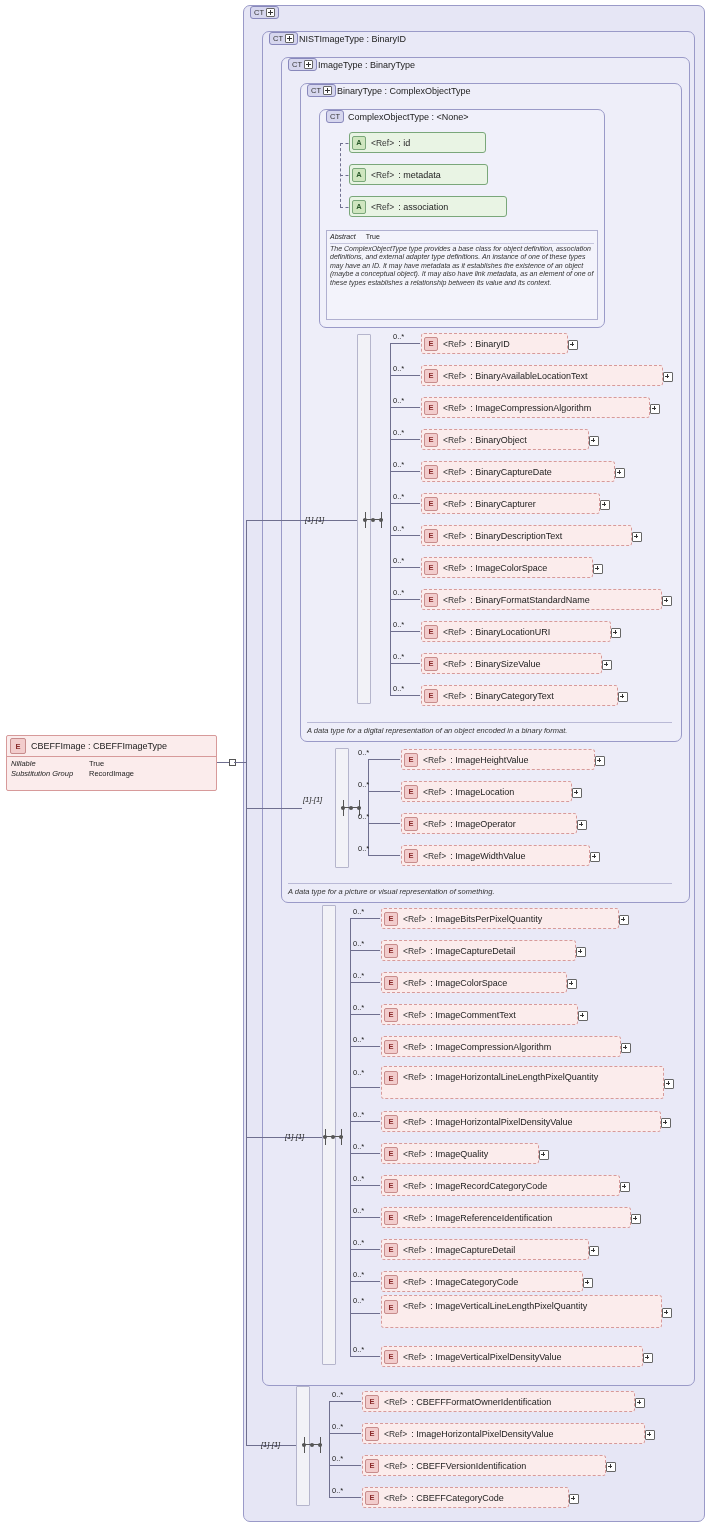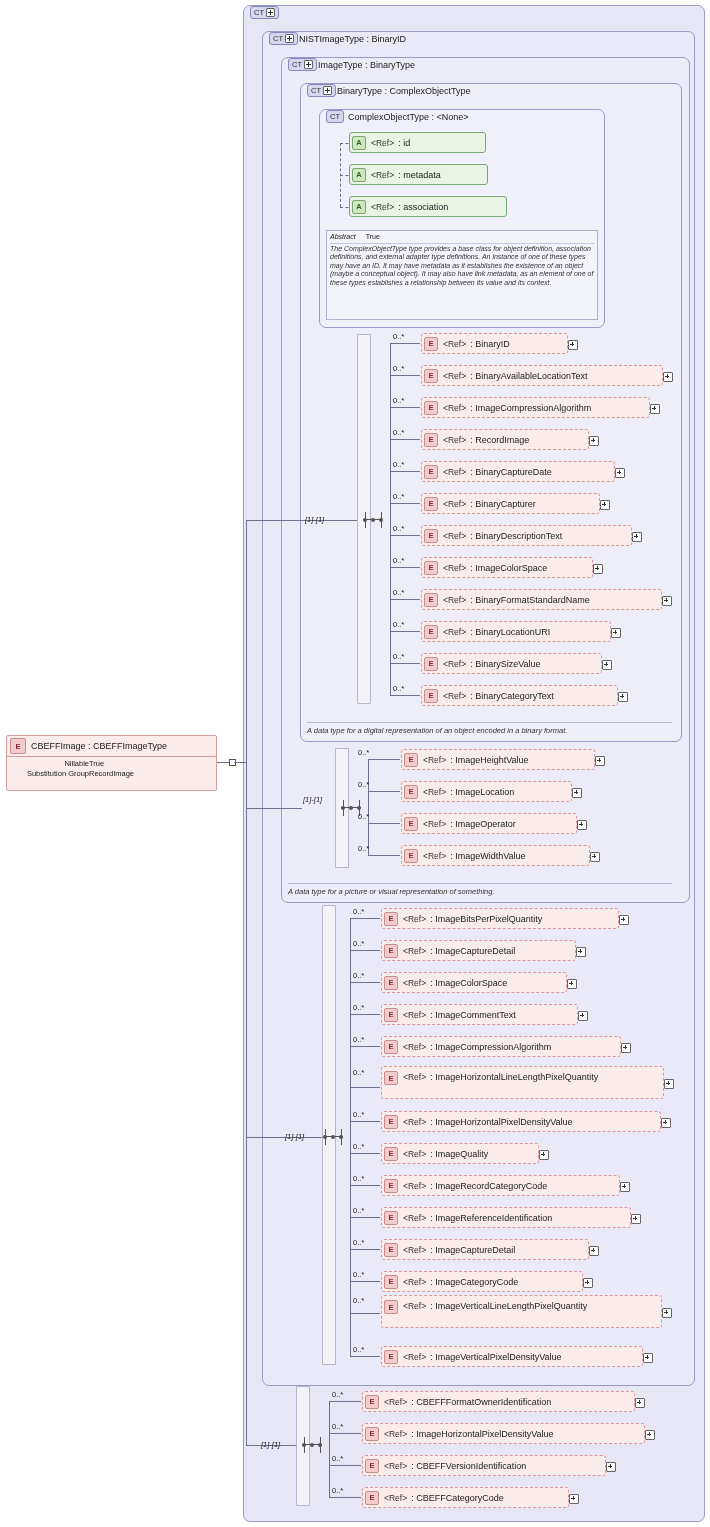--- a/index.html
+++ b/index.html
@@ -133,21 +133,21 @@
     background:#f2cccc;border:1px solid #c78c8c;color:#8a2b2b;
     display:flex;align-items:center;justify-content:center;
     font-size:7.5px;font-weight:bold;margin-right:5px;
   }
   .rootnode .meta{
     padding:2px 4px 3px 4px;
     font-size:7.5px;
     line-height:10px;
   }
   .rootnode .meta .row{display:flex;}
-  .rootnode .meta .k{width:78px;color:#222;text-align:right;}
+  .rootnode .meta .k{font-style:italic;width:78px;color:#222;}
   .rootnode .meta .v{color:#222;}
 
   
   .absbox{
     position:absolute;
     border:1px solid #b0b0d0;
     background:#f3f3fb;
     box-sizing:border-box;
     font-size:7px;
     padding:2px 3px;
@@ -339,21 +339,21 @@
   <span class="ref">&lt;Ref&gt;</span>
   <span class="nm">: ImageCompressionAlgorithm</span>
   <span class="expand"></span>
 </div>
 
 <div class="ln lnh" style="left:390px;top:439px;width:30px;"></div>
 <div class="occ" style="left:393px;top:428px;">0..*</div>
 <div class="node elem dashed" style="left:421px;top:429px;width:168px;">
   <span class="tag">E</span>
   <span class="ref">&lt;Ref&gt;</span>
-  <span class="nm">: RecordImage</span>
+  <span class="nm">: BinaryObject</span>
   <span class="expand"></span>
 </div>
 
 <div class="ln lnh" style="left:390px;top:471px;width:30px;"></div>
 <div class="occ" style="left:393px;top:460px;">0..*</div>
 <div class="node elem dashed" style="left:421px;top:461px;width:194px;">
   <span class="tag">E</span>
   <span class="ref">&lt;Ref&gt;</span>
   <span class="nm">: BinaryCaptureDate</span>
   <span class="expand"></span>

